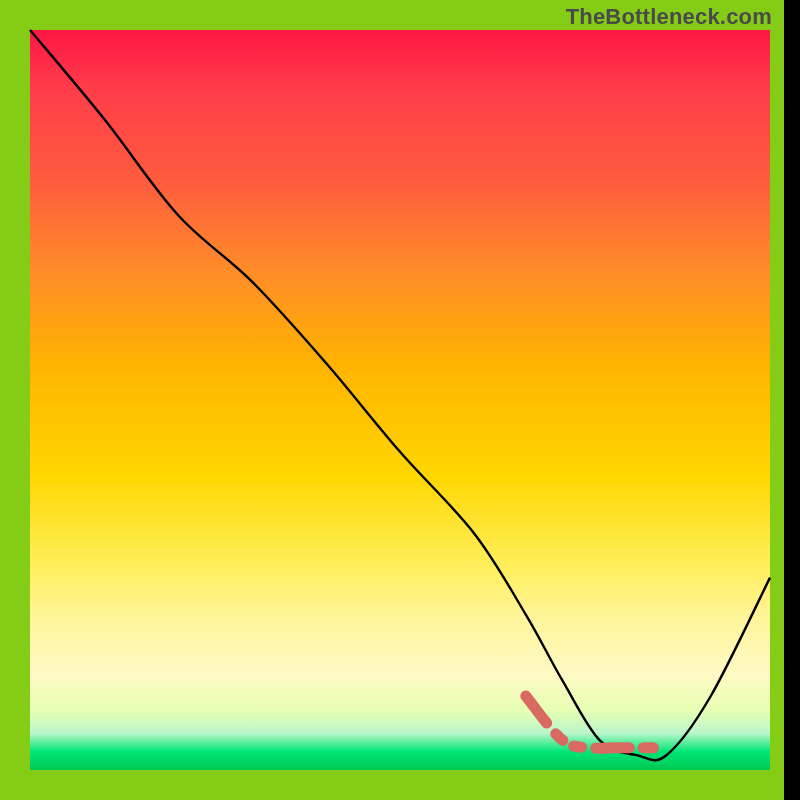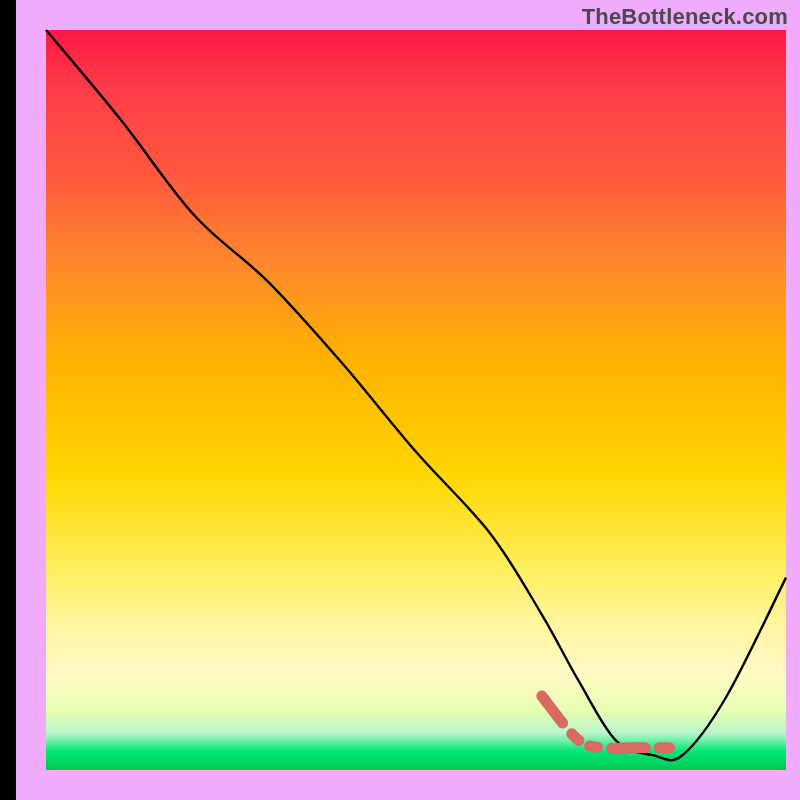--- a/index.html
+++ b/index.html
@@ -6,24 +6,24 @@
     margin: 0;
     padding: 0;
     width: 800px;
     height: 800px;
     background: #000;
     font-family: Arial, Helvetica, sans-serif;
     overflow: hidden;
   }
   .frame {
     position: absolute;
-    left: 16px; top: 0;
+    left: 0; top: 0;
     width: 784px;
     height: 800px;
-    background: #f0abfc;
+    background: #84cc16;
   }
   .plot-area {
     position: absolute;
     left: 30px;
     top: 30px;
     width: 740px;
     height: 740px;
   }
   .gradient-bg {
     position: absolute;

